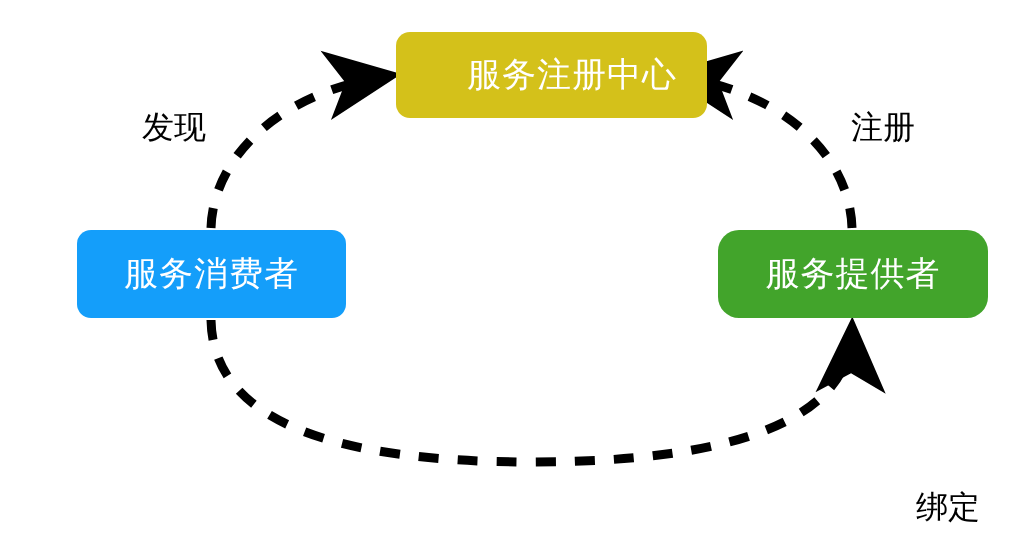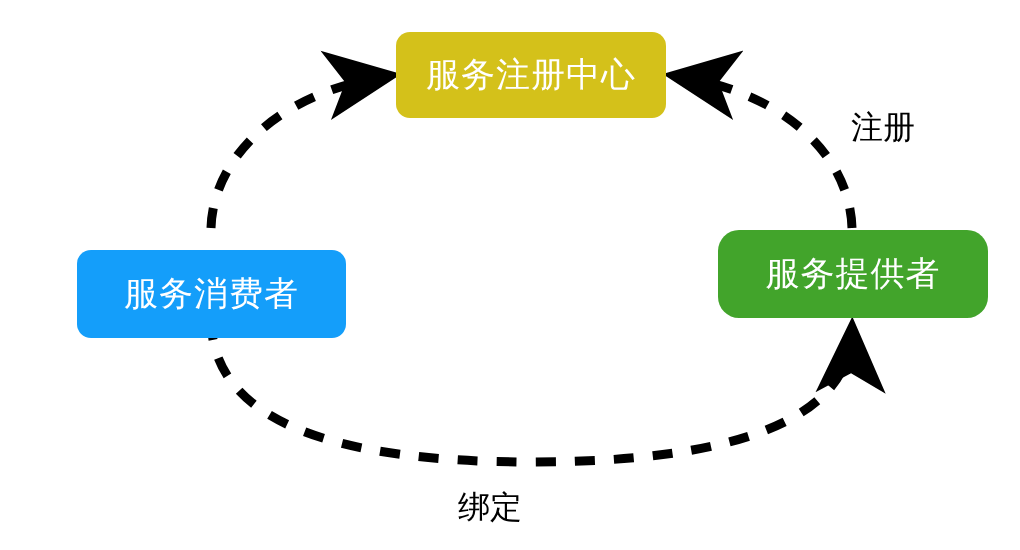--- a/index.html
+++ b/index.html
@@ -76,21 +76,21 @@
     top: 106px;
   }
   .label-register {
     left: 851px;
     top: 106px;
   }
   .label-bind {
     left: 0px;
     top: 486px;
     width: 980px;
-    text-align: center;
+    text-align: right;
   }
 </style>
 </head>
 <body style="background: rgb(255, 255, 255);">
 
 <div id="canvas" style="background: rgb(255, 255, 255);">
 
   <svg id="arcs" viewBox="0 0 1020 550" xmlns="http://www.w3.org/2000/svg">
     <defs>
       <marker id="arrowRight" markerWidth="9" markerHeight="9" refX="7" refY="4.5" orient="auto" markerUnits="strokeWidth">
@@ -104,25 +104,26 @@
       </marker>
     </defs>
 
     <path d="M 211 228 C 213 160 275 93 388 76" fill="none" stroke="#000000" stroke-width="9" stroke-dasharray="20 19" stroke-linecap="butt" marker-end="url(#arrowRight)"></path>
 
     <path d="M 852 228 C 850 160 790 93 676 76" fill="none" stroke="#000000" stroke-width="9" stroke-dasharray="20 19" stroke-linecap="butt" marker-end="url(#arrowLeftHead)"></path>
 
     <path d="M 211 320 C 213 420 330 462 532 462 C 734 462 850 420 852 330" fill="none" stroke="#000000" stroke-width="9" stroke-dasharray="20 19" stroke-linecap="butt" marker-end="url(#arrowUp)"></path>
   </svg>
 
-  <div class="node node-registry" style="background-color: rgb(212, 193, 26);">服务注册中心</div>
+  <div class="node node-registry" style="background-color: rgb(212, 193, 26); padding-left: 41px;">服务注册中心</div>
 
-  <div class="node node-consumer" style="background-color: rgb(20, 158, 250); margin-top: 20px;">服务消费者</div>
+  <div class="node node-consumer" style="background-color: rgb(20, 158, 250);">服务消费者</div>
 
   <div class="node node-provider" style="background-color: rgb(66, 164, 43); border-radius: 21px;">服务提供者</div>
 
 
+  <div class="edge-label label-discover">发现</div>
 
   <div class="edge-label label-register">注册</div>
 
   <div class="edge-label label-bind">绑定</div>
 
 </div>
 
 </body></html>

